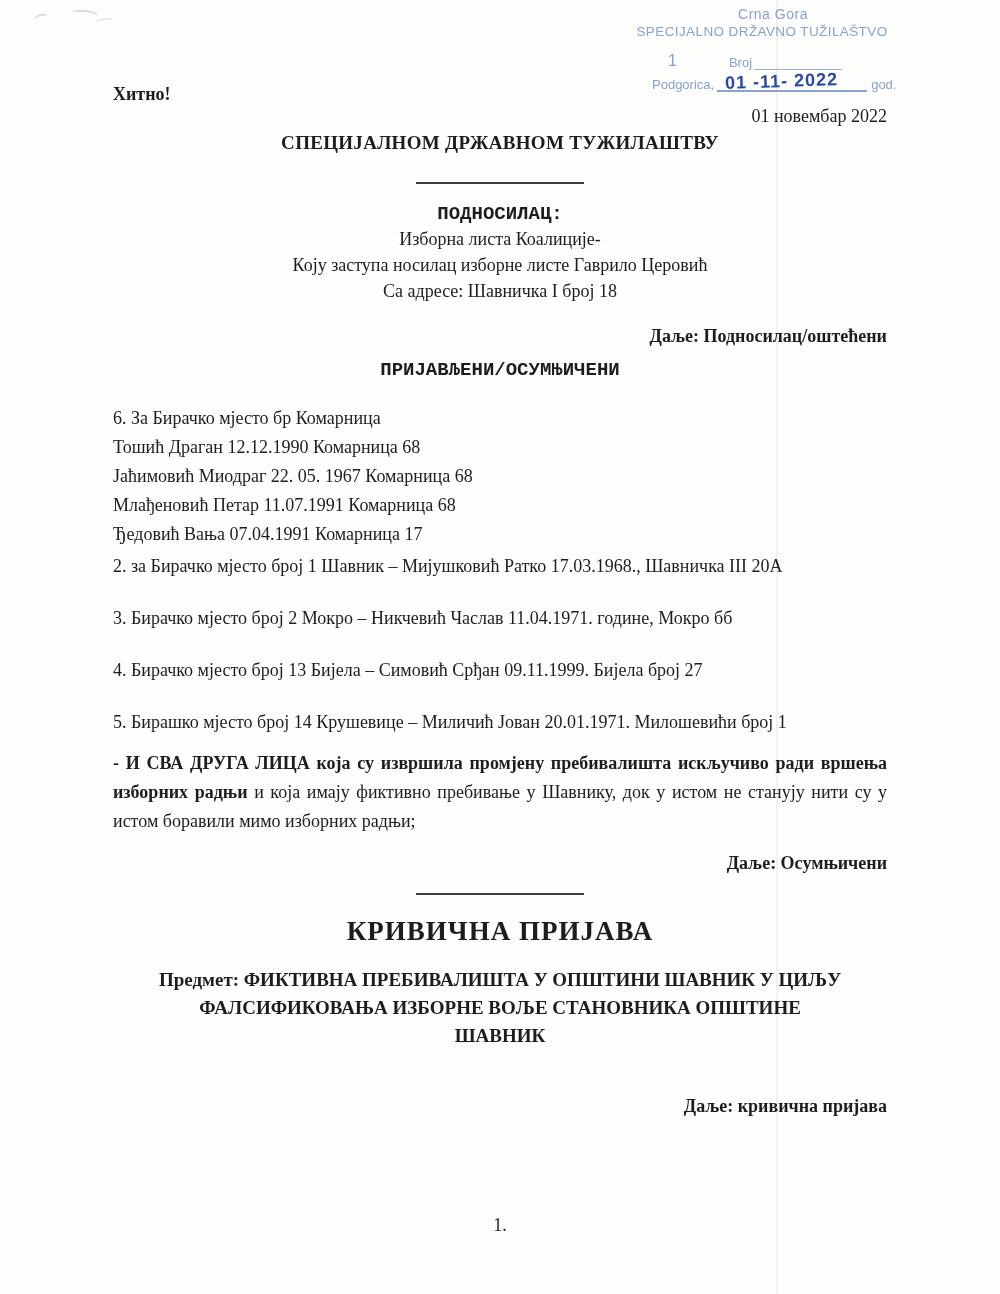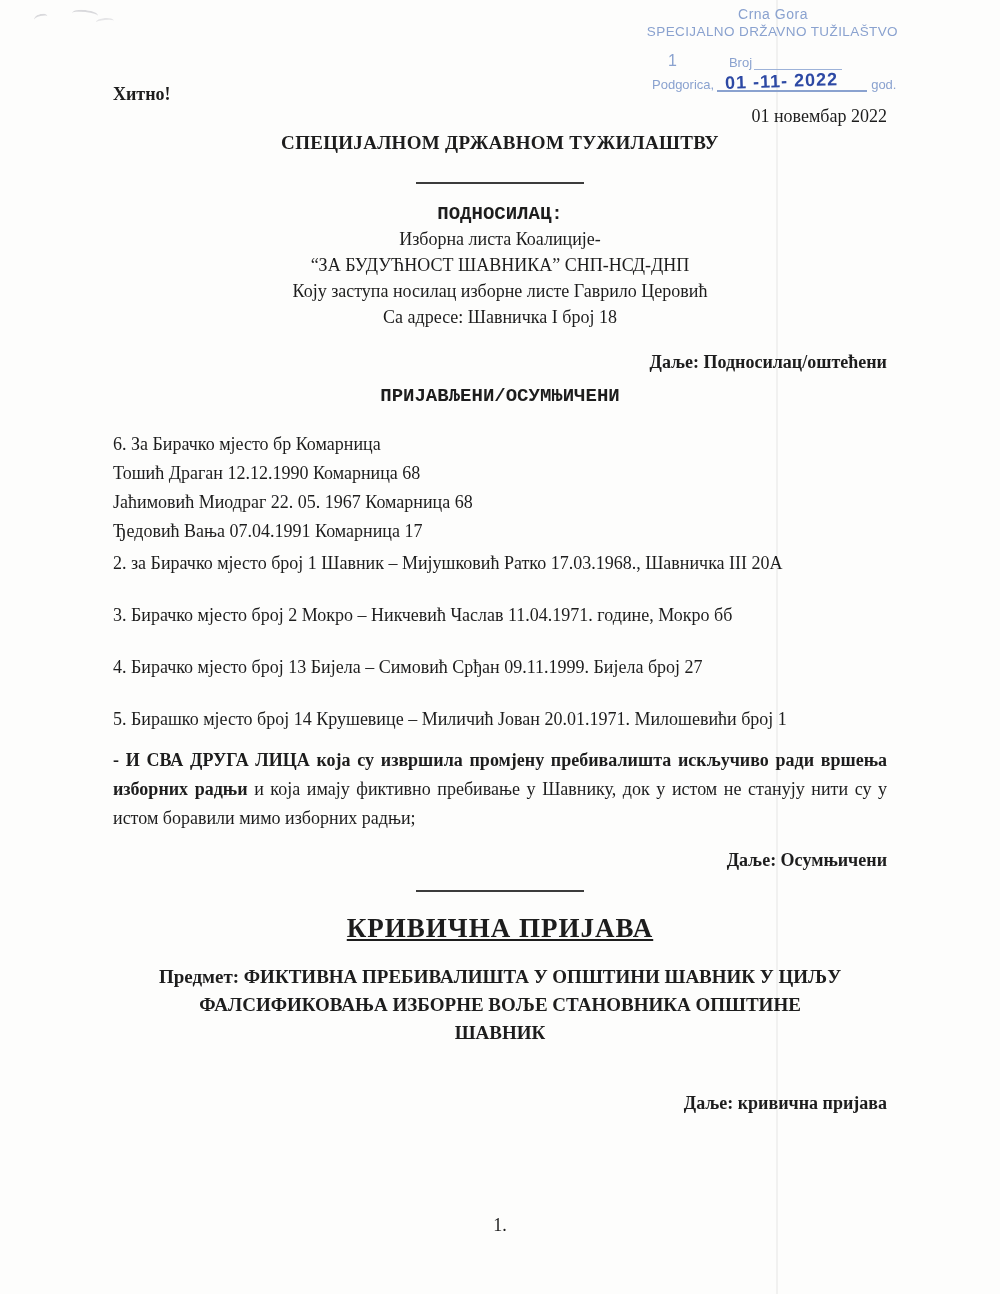--- a/index.html
+++ b/index.html
@@ -27,21 +27,21 @@
   .s2 { left: 72px; top: 10px; width: 26px; height: 9px; transform: rotate(6deg); }
   .s3 { left: 96px; top: 18px; width: 18px; height: 7px; transform: rotate(-5deg); opacity: 0.2; }
 
   
   .stamp {
     position: absolute; top: 6px; left: 648px; width: 250px;
     font-family: "Liberation Sans", "DejaVu Sans", sans-serif;
     color: #8aa2cf; text-align: center;
   }
   .stamp-country { font-size: 14px; letter-spacing: 0.5px; }
-  .stamp-office  { font-size: 13.5px; letter-spacing: 0.4px; margin-top: 2px; white-space: nowrap; margin-left: -22px; text-align: right; }
+  .stamp-office  { font-size: 13.5px; letter-spacing: 0.4px; margin-top: 2px; white-space: nowrap; margin-left: -22px; }
   .stamp-row { display: flex; align-items: flex-end; text-align: left; margin-top: 13px; font-size: 13px; }
   .stamp-one { margin-left: 20px; font-size: 16px; }
   .stamp-broj { margin-left: 52px; }
   .stamp-broj-line { display: inline-block; width: 88px; border-bottom: 1.5px solid #9db2d8; margin-left: 2px; }
   .stamp-row2 { display: flex; align-items: flex-end; text-align: left; margin-top: 2px; font-size: 13px; white-space: nowrap; }
   .stamp-city { margin-left: 4px; }
   .stamp-date-wrap {
     display: inline-block; width: 128px; margin-left: 3px;
     border-bottom: 2px solid #8aa2cf; text-align: center; line-height: 1;
   }
@@ -67,21 +67,21 @@
   .alias1 { margin-top: 20px; }
   .alias2 { margin-top: 15px; }
   .alias3 { margin-top: 44px; }
   .heading2 { margin-top: 10px; }
   .group1 { line-height: 29px; margin-top: 22px; }
   .item { line-height: 29px; }
   .item2 { margin-top: 3px; }
   .item3, .item4, .item5 { margin-top: 23px; }
   .just { text-align: justify; line-height: 29px; margin-top: 12px; }
   .just strong { font-weight: 700; }
-  .main-title { text-align: center; font-weight: 700; font-size: 27px; line-height: 30px; margin-top: 21px; letter-spacing: 1px; text-decoration: underline; }
+  .main-title { text-align: center; font-weight: 700; font-size: 27px; line-height: 30px; margin-top: 21px; letter-spacing: 1px; }
   .subject { text-align: center; font-weight: 700; font-size: 19px; line-height: 28px; margin-top: 20px; padding: 0 40px; }
   .page-number { position: absolute; top: 1215px; left: 0; width: 1000px; text-align: center; font-size: 18px; }
 </style>
 </head>
 <body>
 
 <div class="page">
 
   <div class="fold-line"></div>
   <div class="smudge s1"></div>
@@ -108,33 +108,33 @@
 
     <div class="urgent">Хитно!</div>
     <div class="dateline">01 новембар 2022</div>
     <div class="addressee">СПЕЦИЈАЛНОМ ДРЖАВНОМ ТУЖИЛАШТВУ</div>
 
     <div class="divider"></div>
 
     <div class="h-center heading1">ПОДНОСИЛАЦ:</div>
     <div class="sub-lines">
       <div>Изборна листа Коалиције-</div>
-      <div>“ЗА БУДУЋНОСТ ШАВНИКА” СНП-НСД-ДНП</div>
       <div>Коју заступа носилац изборне листе Гаврило Церовић</div>
       <div>Са адресе: Шавничка I број 18</div>
     </div>
 
     <div class="alias alias1">Даље: Подносилац/оштећени</div>
 
     <div class="h-center heading2">ПРИЈАВЉЕНИ/ОСУМЊИЧЕНИ</div>
 
     <div class="group1">
       <div>6. За Бирачко мјесто бр Комарница</div>
       <div>Тошић Драган 12.12.1990 Комарница 68</div>
       <div>Јаћимовић Миодраг 22. 05. 1967 Комарница 68</div>
+      <div>Млађеновић Петар 11.07.1991 Комарница 68</div>
       <div>Ђедовић Вања 07.04.1991 Комарница 17</div>
     </div>
 
     <div class="item item2">2. за Бирачко мјесто број 1 Шавник – Мијушковић Ратко 17.03.1968., Шавничка III 20А</div>
     <div class="item item3">3. Бирачко мјесто број 2 Мокро – Никчевић Часлав 11.04.1971. године, Мокро бб</div>
     <div class="item item4">4. Бирачко мјесто број 13 Бијела – Симовић Срђан 09.11.1999. Бијела број 27</div>
     <div class="item item5">5. Бирашко мјесто број 14 Крушевице – Миличић Јован 20.01.1971. Милошевићи број 1</div>
 
     <p class="just"><strong>- И  СВА ДРУГА ЛИЦА која су извршила промјену пребивалишта искључиво ради вршења изборних радњи</strong> <span>и која имају фиктивно пребивање у Шавнику, док у истом не станују нити су у истом боравили мимо изборних радњи;</span></p>
 

